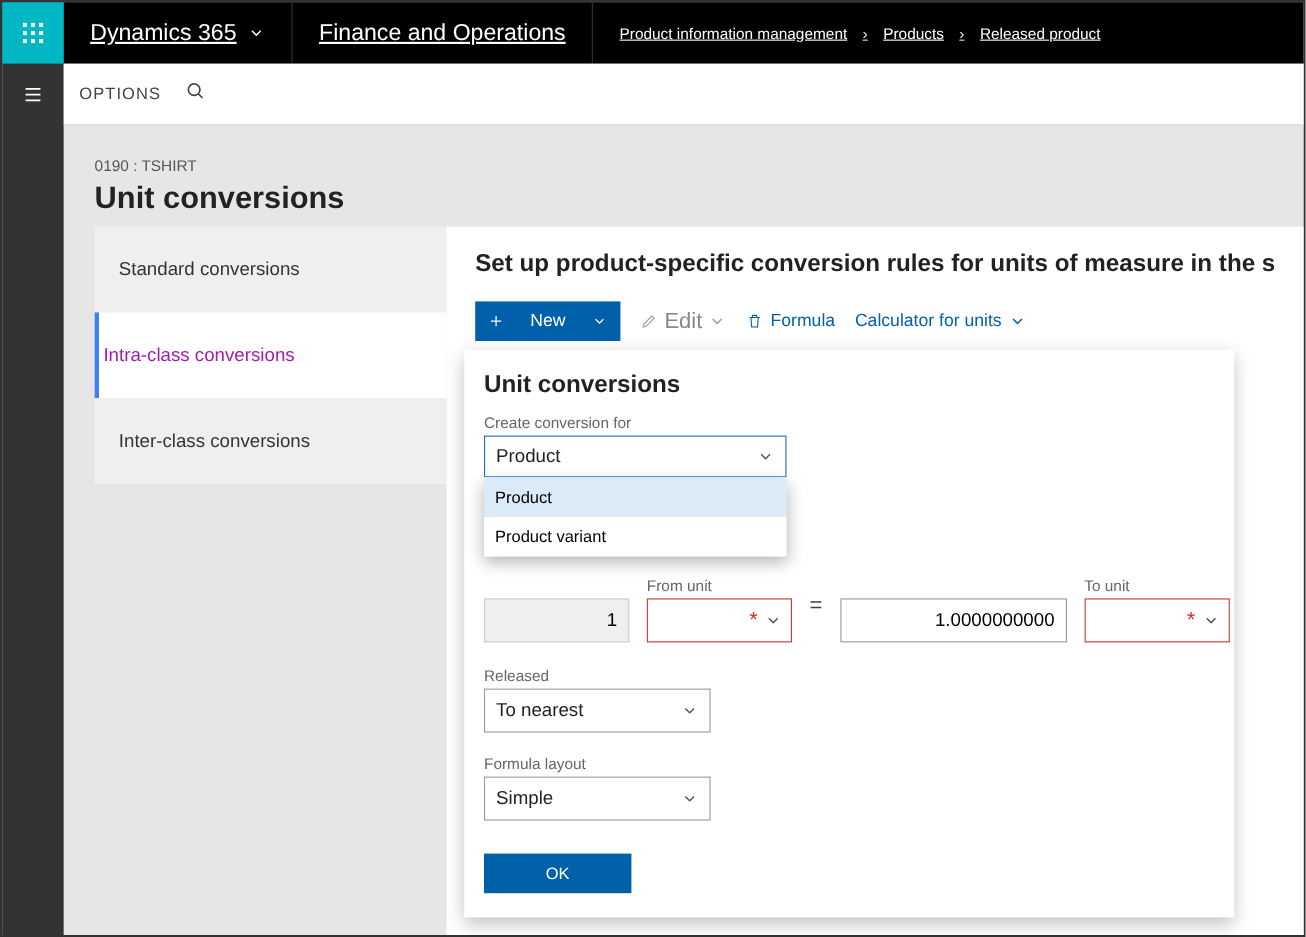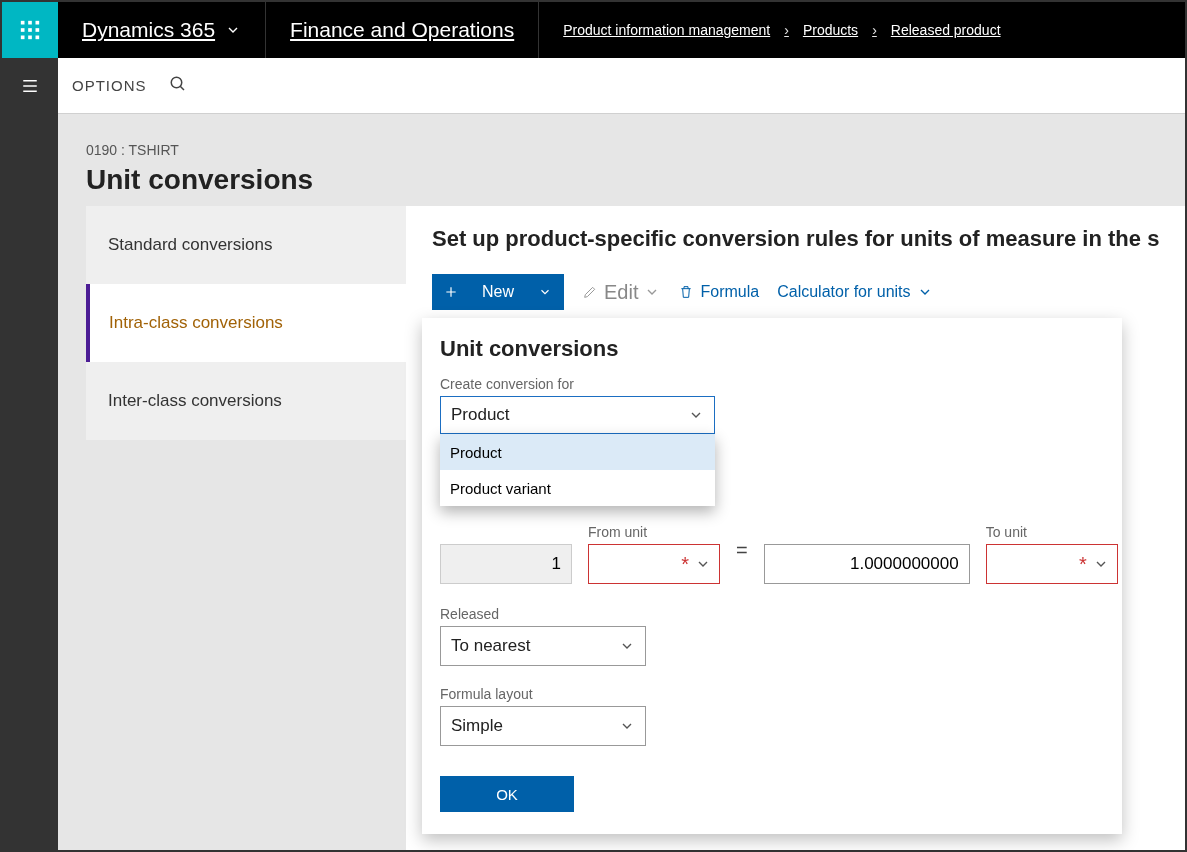--- a/index.html
+++ b/index.html
@@ -30,21 +30,21 @@
 
   
   .page-head { padding: 28px 28px 10px 28px; }
   .page-context { font-size: 14px; color: #555; margin-bottom: 6px; }
   .page-title { font-size: 28px; font-weight: 700; color: #222; }
 
   
   .main { flex: 1; display: flex; padding: 0 0 0 28px; gap: 0; min-height: 0; }
   .tabs-col { width: 320px; display: flex; flex-direction: column; }
   .tab { height: 78px; display: flex; align-items: center; padding: 0 22px; font-size: 17px; color: #333; background: #efefef; cursor: pointer; }
-  .tab.selected { background: #fff; color: #a16207; border-left: 4px solid #4c1d95; padding-left: 19px; }
+  .tab.selected { background: #fff; color: #a21caf; border-left: 4px solid #3b82f6; padding-left: 4px; }
 
   .detail { flex: 1; background: #fff; padding: 20px 26px; position: relative; min-width: 0; }
   .detail-heading { font-size: 22px; font-weight: 600; color: #222; margin-bottom: 22px; white-space: nowrap; overflow: hidden; }
   .toolbar { display: flex; align-items: center; gap: 18px; margin-bottom: 8px; }
   .btn-primary { background: #0060a9; color: #fff; height: 36px; padding: 0 12px; display: flex; align-items: center; gap: 24px; font-size: 16px; border: none; cursor: pointer; }
   .btn-primary svg { width: 14px; height: 14px; stroke: #fff; fill: none; }
   .toolbar .ghost { color: #888; display: flex; align-items: center; gap: 6px; font-size: 20px; cursor: default; }
   .toolbar .link { color: #0060a9; display: flex; align-items: center; gap: 6px; font-size: 16px; cursor: pointer; }
   .toolbar svg.icon { width: 16px; height: 16px; }
 

